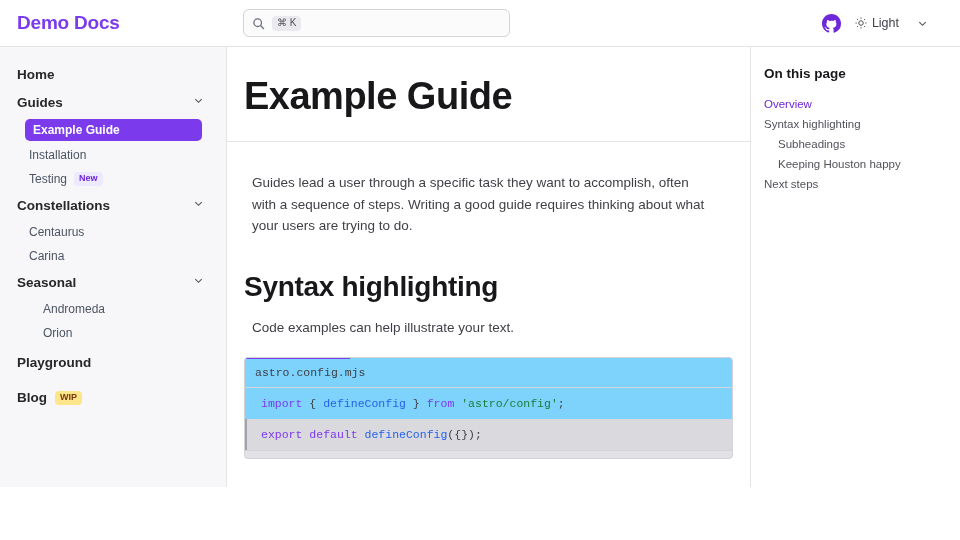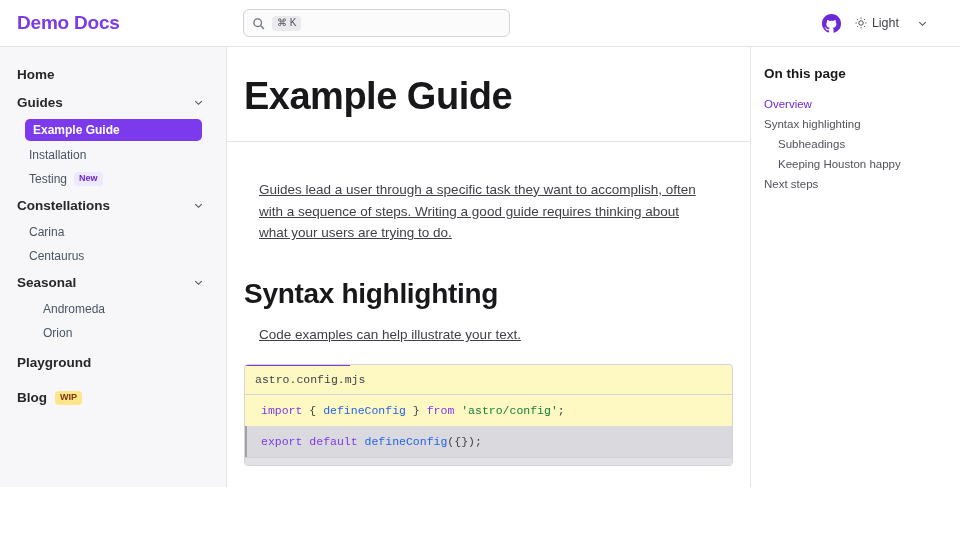--- a/index.html
+++ b/index.html
@@ -84,21 +84,21 @@
     padding: 14px 8px 0 0;
     overflow: hidden;
   }
   .nav-top {
     font-size: 13.5px;
     color: #27272a;
     font-weight: bold;
     padding: 6px 16px 6px 17px;
   }
   .group-head {
-    display: flex; align-items: center;
+    display: flex; 
     font-size: 13.5px; font-weight: bold; color: #27272a;
     padding: 7px 14px 7px 17px;
   }
   .group-head .gname { flex: 1; }
   .group-head .gchev { color: #52525b; display: flex; }
   .nav-item {
     font-size: 12px;
     color: #4b5563;
     padding: 5px 16px 5px 29px;
     display: flex;
@@ -144,37 +144,37 @@
   }
   h1 {
     font-size: 38px;
     line-height: 1.15;
     margin: 0;
     color: #18181b;
     font-weight: bold;
     letter-spacing: -0.5px;
   }
   .content { padding: 22px 32px 0 17px; }
-  p { margin: 15px; font-size: 13.5px; line-height: 1.62; color: #3f3f46; max-width: 490px; text-decoration: underline; }
+  p { margin: 8px; font-size: 13.5px; line-height: 1.62; color: #3f3f46; max-width: 490px; }
   h2 {
     font-size: 28px;
     margin: 34px 0 0 0;
     color: #18181b;
     font-weight: bold;
     letter-spacing: -0.3px;
   }
   .para-gap { margin-top: 14px; }
 
   
   .code-card {
     margin-top: 18px;
     width: 489px;
     border: 1px solid #d4d4d8;
     border-radius: 4px;
-    background: #fef9c3;
+    background: #7dd3fc;
     overflow: hidden;
     font-family: "Liberation Mono", monospace;
   }
   .code-title {
     font-size: 11.5px;
     color: #3f3f46;
     padding: 8px 10px;
     border-bottom: 1px solid #d4d4d8;
     position: relative;
   }
@@ -305,22 +305,22 @@
       </div>
 
       <div class="group-head">
         <span class="gname">Constellations</span>
         <span class="gchev">
           <svg width="11" height="11" viewBox="0 0 24 24" fill="none" stroke="currentColor" stroke-width="2.4">
               <polyline points="5,9 12,16 19,9"></polyline>
             </svg>
         </span>
       </div>
+      <div class="nav-item">Centaurus</div>
       <div class="nav-item">Carina</div>
-      <div class="nav-item">Centaurus</div>
 
       <div class="group-head">
         <span class="gname">Seasonal</span>
         <span class="gchev">
           <svg width="11" height="11" viewBox="0 0 24 24" fill="none" stroke="currentColor" stroke-width="2.4">
               <polyline points="5,9 12,16 19,9"></polyline>
             </svg>
         </span>
       </div>
       <div class="nav-item sub">Andromeda</div>

